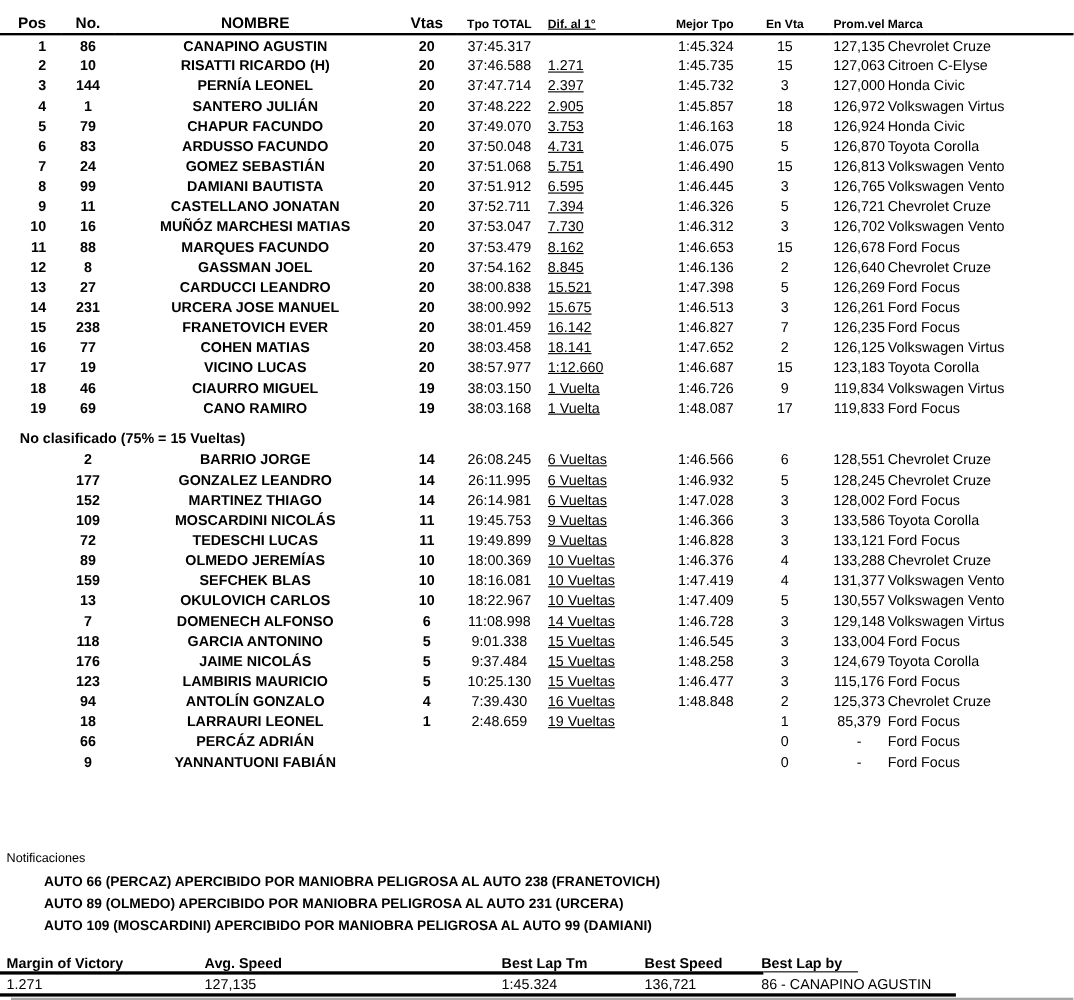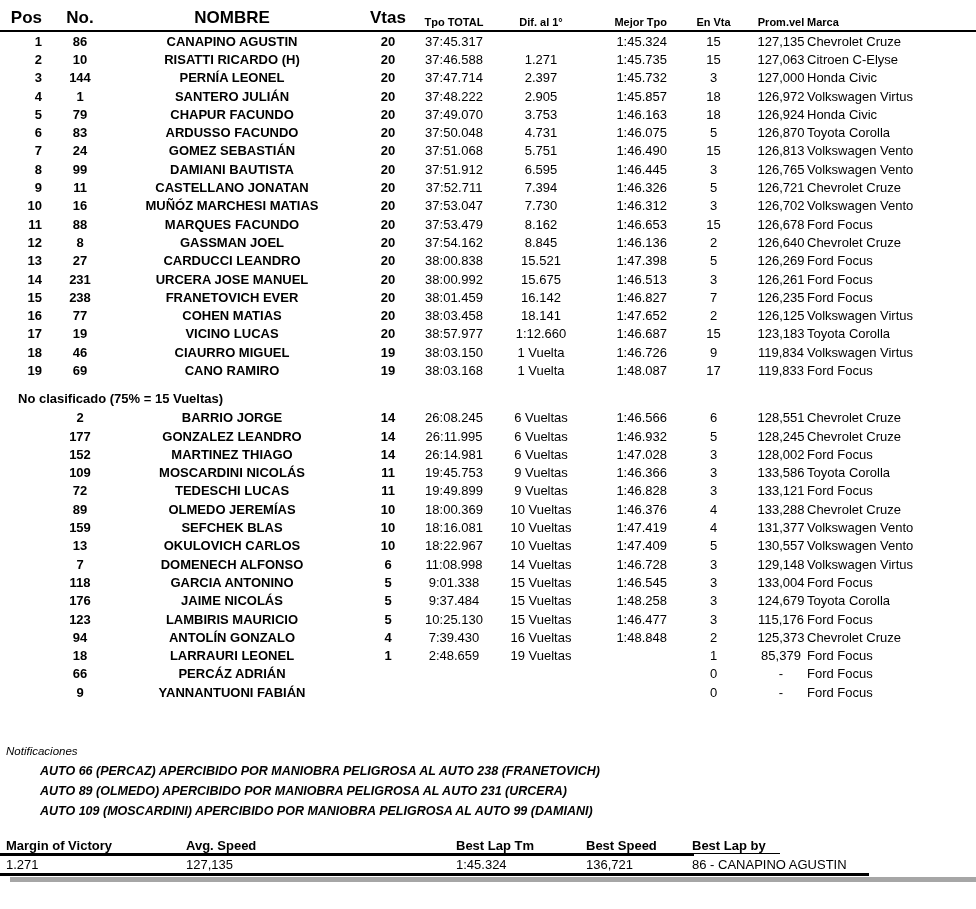--- a/index.html
+++ b/index.html
@@ -10,46 +10,46 @@
     overflow: hidden;
   }
   table { border-collapse: collapse; table-layout: fixed; }
   .results-table { width: 976px; }
   .results-table.main { margin-top: 8px; }
   .results-table th {
     border-bottom: 2px solid #000;
     height: 20px; vertical-align: bottom; padding: 0 0 2px 0;
     font-weight: bold; white-space: nowrap; overflow: hidden;
   }
-  .hdr-big { font-size: 17px; }
+  .hdr-big { font-size: 14px; }
   .hdr-small { font-size: 11px; }
   .results-table td {
     font-size: 13px; height: 18.3px; padding: 0;
     line-height: 1; vertical-align: middle;
     white-space: nowrap; overflow: hidden;
   }
   
   .c-pos    { text-align: right;  padding-right: 14px !important; font-weight: bold; }
   .c-no     { text-align: center; font-weight: bold; }
   .c-nombre { text-align: center; font-weight: bold; }
   .c-vtas   { text-align: center; font-weight: bold; }
   .c-tpo    { text-align: center;  padding-right: 6px !important; }
-  .c-dif    { text-align: center;  padding-right: 4px !important; }
+  .c-dif    { text-align: left;  padding-right: 4px !important; text-decoration: underline; }
   .c-mejor  { text-align: right;  padding-right: 5px !important; }
   .c-envta  { text-align: center; }
   .c-prom   { text-align: center; margin-left: 48px; }
   .c-marca  { text-align: left; margin-top: 47px; }
   th.c-tpo, th.c-dif, th.c-mejor { font-weight: bold; }
 
   .section-title {
     font-weight: bold; font-size: 13px;
     margin: 11px 0 3px 18px;
   }
 
-  .notifications { margin-top: 44px; margin-left: 6px; font-style: italic; }
+  .notifications { margin-top: 74px; margin-left: 6px; }
   .notif-title { font-size: 11.5px; font-weight: normal; }
   .notif-list { margin-top: 4px; }
   .notif-item {
     font-weight: bold; font-size: 12.5px;
     margin-left: 34px; line-height: 20px; white-space: nowrap;
   }
 
   .summary { margin-top: 13px; width: 780px; }
   .sum-row { display: grid; grid-template-columns: 180px 270px 130px 106px 290px; }
   .sum-row > div { padding-left: 6px; white-space: nowrap; overflow: hidden; }

